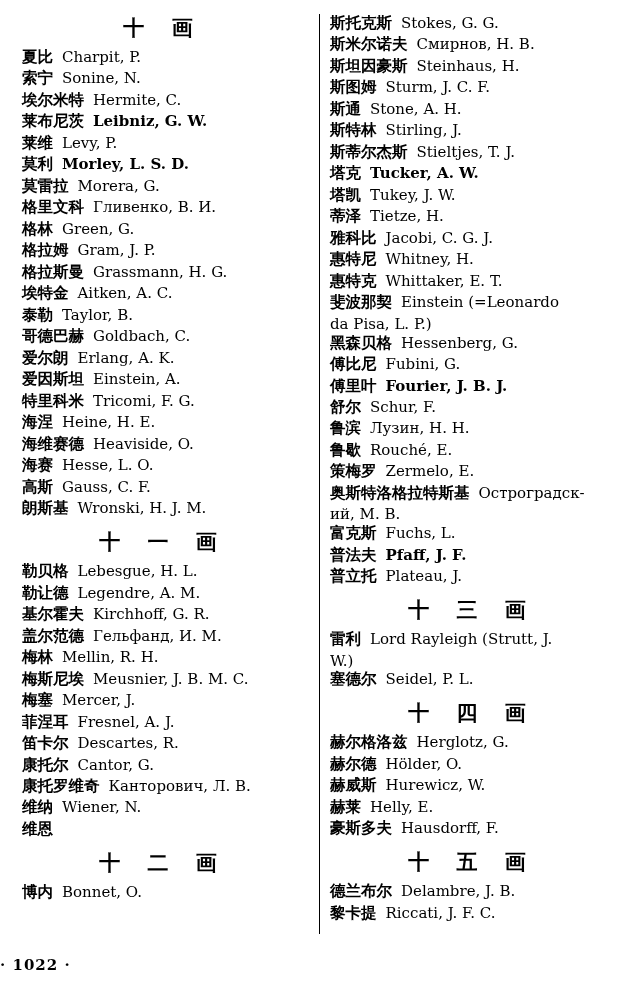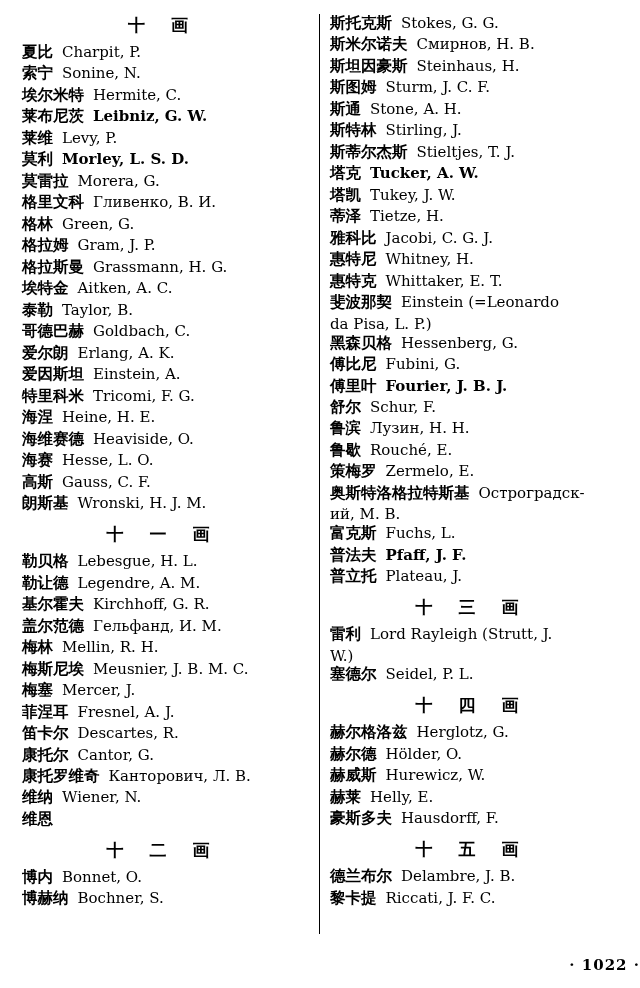--- a/index.html
+++ b/index.html
@@ -42,21 +42,21 @@
     position: absolute;
     left: 309px;
     top: 0px;
     width: 1px;
     height: 920px;
     background: #000000;
   }
   .section-head {
     text-align: center;
     font-weight: bold;
-    font-size: 17px;
+    font-size: 21px;
     letter-spacing: 10px;
     margin: 9px 0 6px 0;
     font-family: "DejaVu Sans", "Liberation Sans", sans-serif;
   }
   .section-head.first { margin-top: 0; }
   .entry {
     display: flex;
     align-items: flex-start;
     font-size: 15.5px;
     line-height: 1.29;
@@ -86,21 +86,21 @@
     white-space: nowrap;
   }
   .cont.indent-a { padding-right: 28px; }
   .cont.indent-b { padding-right: 70px; }
   .cont.indent-c { padding-right: 120px; }
   .footer {
     position: absolute;
     left: 0;
     bottom: 14px;
     width: 640px;
-    text-align: right;
+    text-align: left;
     font-size: 15px;
     font-family: "DejaVu Serif", "Liberation Serif", serif;
     letter-spacing: 1px;
   }
   .footer .pg { font-weight: bold; }
 </style>
 </head>
 <body>
 
 <div class="page">
@@ -251,24 +251,20 @@
       <div class="entry">
           <span class="cn">维恩</span>
         </div>
 
       <div class="section-head">十 二 画</div>
 
       <div class="entry">
           <span class="cn">博内</span>
           <span class="lat">Bonnet, O.</span>
         </div>
-      <div class="entry">
-          <span class="cn">博赫纳</span>
-          <span class="lat">Bochner, S.</span>
-        </div>
 
     </div>
 
     <div class="divider"></div>
 
     <div class="col col-right">
 
       <div class="entry">
           <span class="cn">斯托克斯</span>
           <span class="lat">Stokes, G. G.</span>

